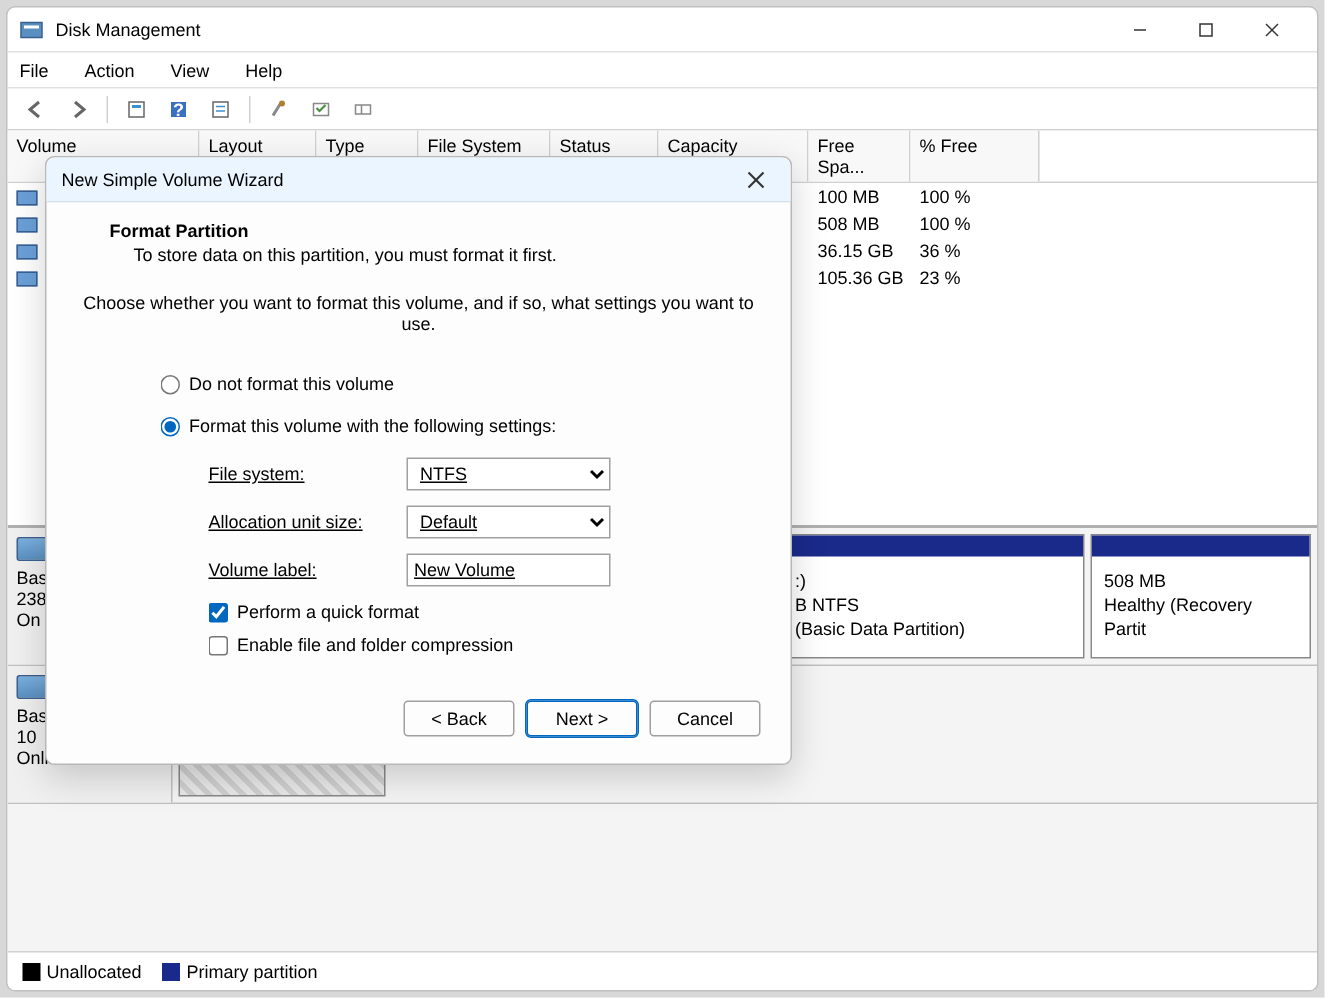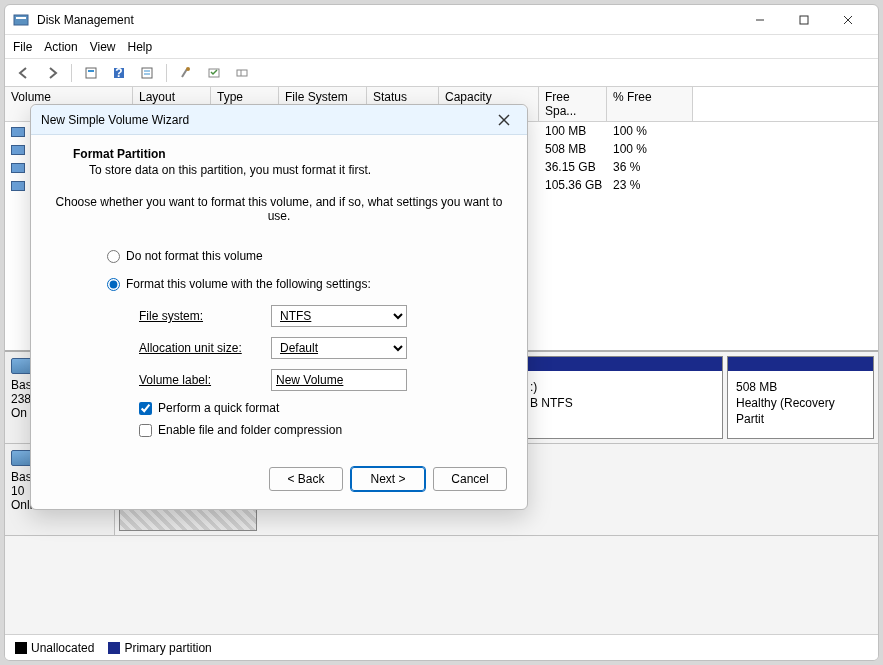--- a/index.html
+++ b/index.html
@@ -3,21 +3,21 @@
   <meta charset="utf-8">
   <style>
     * { box-sizing: border-box; margin: 0; padding: 0; font-family: "Segoe UI", Tahoma, sans-serif; font-size: 12px; }
     body { background: #d8d8d8; width: 883px; height: 665px; overflow: hidden; position: relative; }
     .app-window { position: absolute; top: 4px; left: 4px; right: 4px; bottom: 4px; background: #ffffff; border: 1px solid #c0c0c0; border-radius: 6px; overflow: hidden; display: flex; flex-direction: column; }
     .titlebar { height: 30px; display: flex; align-items: center; padding: 0 8px; border-bottom: 1px solid #e0e0e0; }
     .titlebar .app-icon { width: 16px; height: 16px; margin-right: 8px; }
     .titlebar .title { flex: 1; color: #000; }
     .win-controls { display: flex; }
     .win-controls div { width: 44px; height: 28px; display: flex; align-items: center; justify-content: center; color: #555; }
-    .menubar { height: 24px; display: flex; align-items: center; padding: 0 8px; gap: 12px; border-bottom: 1px solid #e0e0e0; }
+    .menubar { height: 24px; display: flex; align-items: center; padding: 0 8px; gap: 24px; border-bottom: 1px solid #e0e0e0; }
     .menubar span { color: #000; }
     .toolbar { height: 28px; display: flex; align-items: center; padding: 0 8px; gap: 6px; border-bottom: 1px solid #d0d0d0; }
     .toolbar .tb-btn { width: 22px; height: 22px; display: flex; align-items: center; justify-content: center; border: 1px solid transparent; color: #444; }
     .toolbar .tb-sep { width: 1px; height: 18px; background: #d0d0d0; margin: 0 2px; }
     .content { flex: 1; position: relative; overflow: hidden; display: flex; flex-direction: column; }
     .table-header { display: flex; background: #ffffff; border-bottom: 1px solid #d0d0d0; }
     .th { border-right: 1px solid #d0d0d0; padding: 3px 6px; color: #000; background: #f8f8f8; }
     .table-body { background: #fff; flex: 0 0 auto; }
     .tr { display: flex; height: 18px; align-items: center; }
     .td { padding: 1px 6px; overflow: hidden; white-space: nowrap; }
@@ -211,20 +211,21 @@
         </div>
         <div class="disk-partitions">
           <div class="partition" style="width:398px">
             <div class="topbar"></div>
           </div>
           <div class="partition" style="width:202px">
             <div class="topbar"></div>
             <div class="ptext">
               <div>:)</div>
               <div>B NTFS</div>
+              <div>(Basic Data Partition)</div>
             </div>
           </div>
           <div class="partition" style="flex:1">
             <div class="topbar"></div>
             <div class="ptext">
               <div>508 MB</div>
               <div>Healthy (Recovery Partit</div>
             </div>
           </div>
         </div>

